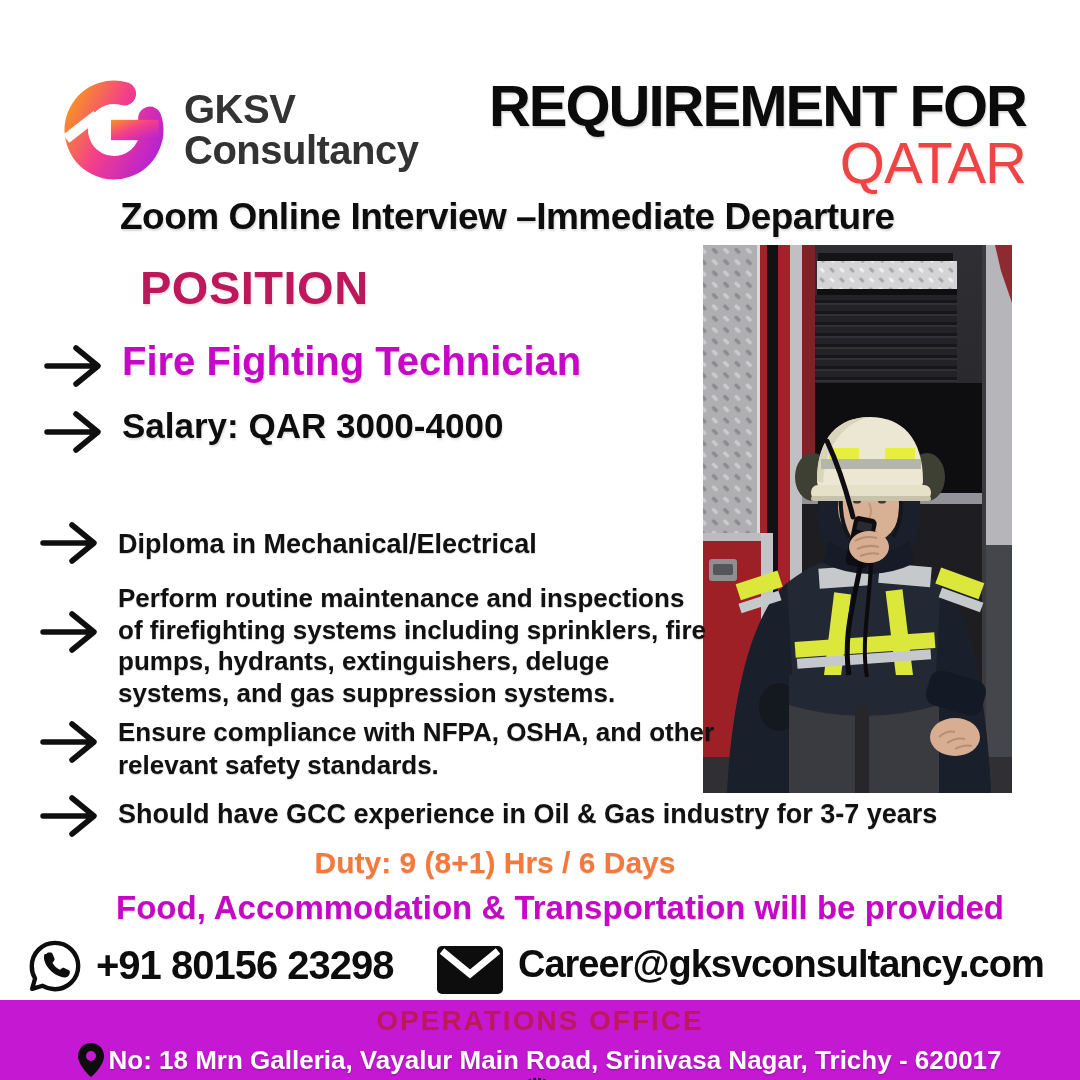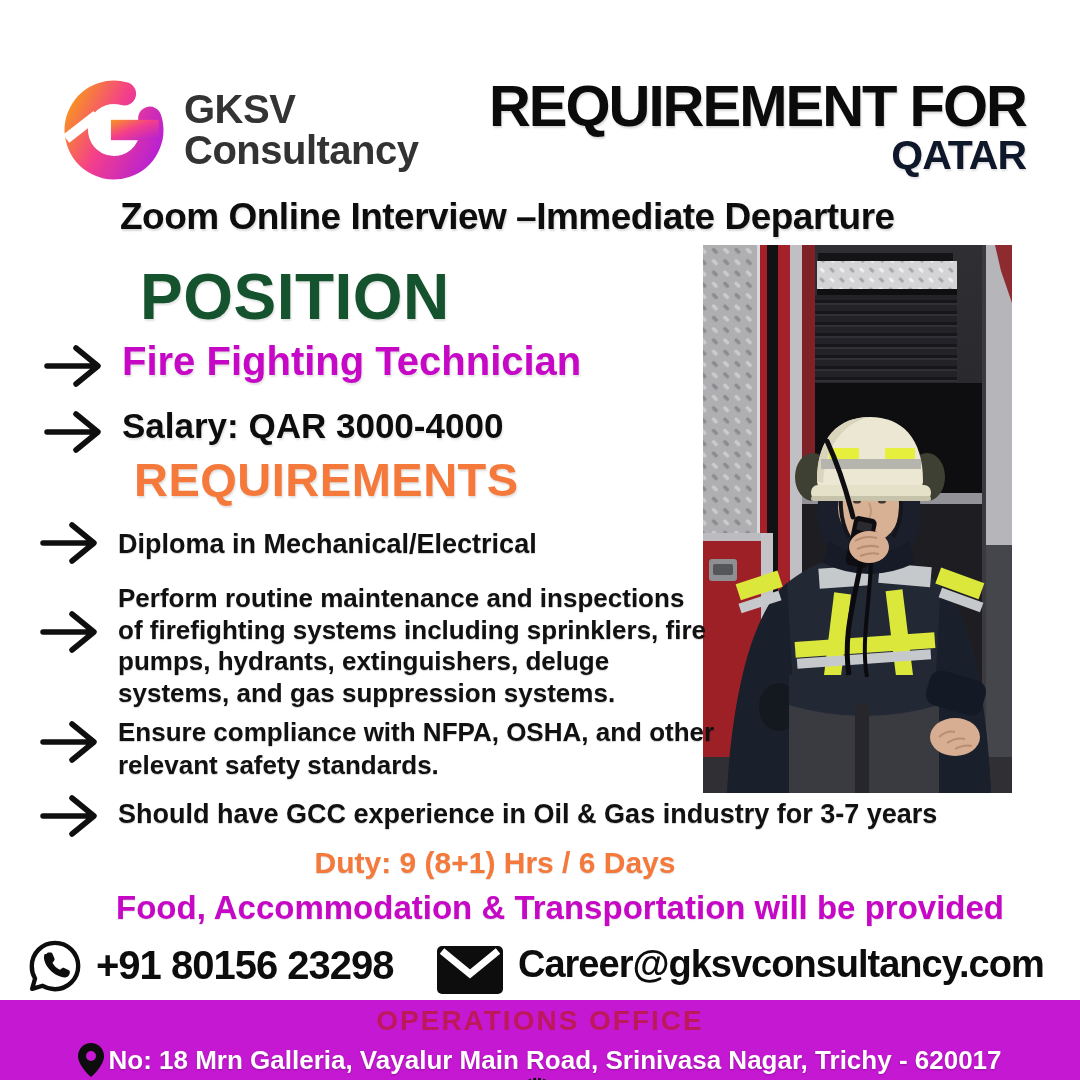--- a/index.html
+++ b/index.html
@@ -4,24 +4,24 @@
 <style>
   html,body{margin:0;padding:0;}
   .page{position:relative;width:1080px;height:1080px;background:#ffffff;overflow:hidden;
         font-family:"Liberation Sans",sans-serif;color:#0d0d0d;margin-top:40px;}
   .abs{position:absolute;}
   
   .logo-row{left:58px;top:34px;display:flex;align-items:center;gap:14px;}
   .brand-text{font-weight:800;color:#333333;font-size:40px;line-height:1.02;letter-spacing:-0.5px;}
   .title-block{right:54px;top:38px;text-align:right;line-height:0.98;}
   .title-main{font-size:58px;font-weight:800;letter-spacing:-2px;color:#0b0b0b;text-shadow:1px 2px 2px rgba(0,0,0,0.15);}
-  .title-country{font-size:41px;font-weight:700;letter-spacing:-1px;color:#0f172a;text-shadow:1px 2px 2px rgba(0,0,0,0.12);}
+  .title-country{font-size:58px;font-weight:400;letter-spacing:-1px;color:#ef4444;text-shadow:1px 2px 2px rgba(0,0,0,0.12);}
   .subtitle{left:120px;top:156px;font-size:37px;font-weight:800;letter-spacing:-0.5px;text-shadow:1px 2px 2px rgba(0,0,0,0.15);}
   
-  .h-position{left:140px;top:220px;font-size:64px;font-weight:800;color:#14532d;letter-spacing:0.5px;text-shadow:1px 2px 2px rgba(0,0,0,0.12);}
+  .h-position{left:140px;top:220px;font-size:47px;font-weight:800;color:#be185d;letter-spacing:0.5px;text-shadow:1px 2px 2px rgba(0,0,0,0.12);}
   .h-req{left:134px;top:412px;font-size:47px;font-weight:800;color:#f5793b;letter-spacing:0.5px;text-shadow:1px 2px 2px rgba(0,0,0,0.12);}
   
   .role-text{left:122px;top:299px;font-size:40px;font-weight:800;color:#c607c6;text-shadow:1px 2px 2px rgba(0,0,0,0.12);}
   .salary-text{left:122px;top:366px;font-size:35px;font-weight:800;text-shadow:1px 2px 2px rgba(0,0,0,0.12);}
   .req-text{font-weight:800;color:#111111;text-shadow:0 1px 1px rgba(0,0,0,0.18);}
   .req-0{left:118px;top:489px;font-size:27px;}
   .req-1{left:118px;top:543px;font-size:26px;width:592px;line-height:1.22;}
   .req-2{left:118px;top:676px;font-size:26px;width:600px;line-height:1.25;}
   .req-3{left:118px;top:759px;font-size:27px;width:935px;}
   .arrow{width:66px;height:48px;}
@@ -189,21 +189,20 @@
   <svg class="abs arrow a1" viewBox="0 0 66 48">
     <path d="M3 24 H48 M32 6 L54 24 L32 42" stroke="#0f0f0f" stroke-width="5.5" fill="none" stroke-linecap="round" stroke-linejoin="round"></path>
   </svg>
   <div class="abs role-text">Fire Fighting Technician</div>
 
   <svg class="abs arrow a2" viewBox="0 0 66 48">
     <path d="M3 24 H48 M32 6 L54 24 L32 42" stroke="#0f0f0f" stroke-width="5.5" fill="none" stroke-linecap="round" stroke-linejoin="round"></path>
   </svg>
   <div class="abs salary-text">Salary: QAR 3000-4000</div>
 
-  <div class="abs h-req">REQUIREMENTS</div>
 
   <svg class="abs arrow a3" viewBox="0 0 66 48">
     <path d="M3 24 H48 M32 6 L54 24 L32 42" stroke="#0f0f0f" stroke-width="5.5" fill="none" stroke-linecap="round" stroke-linejoin="round"></path>
   </svg>
   <div class="abs req-text req-0">Diploma in Mechanical/Electrical</div>
 
   <svg class="abs arrow a4" viewBox="0 0 66 48">
     <path d="M3 24 H48 M32 6 L54 24 L32 42" stroke="#0f0f0f" stroke-width="5.5" fill="none" stroke-linecap="round" stroke-linejoin="round"></path>
   </svg>
   <div class="abs req-text req-1">Perform routine maintenance and inspections of firefighting systems including sprinklers, fire pumps, hydrants, extinguishers, deluge systems, and gas suppression systems.</div>

